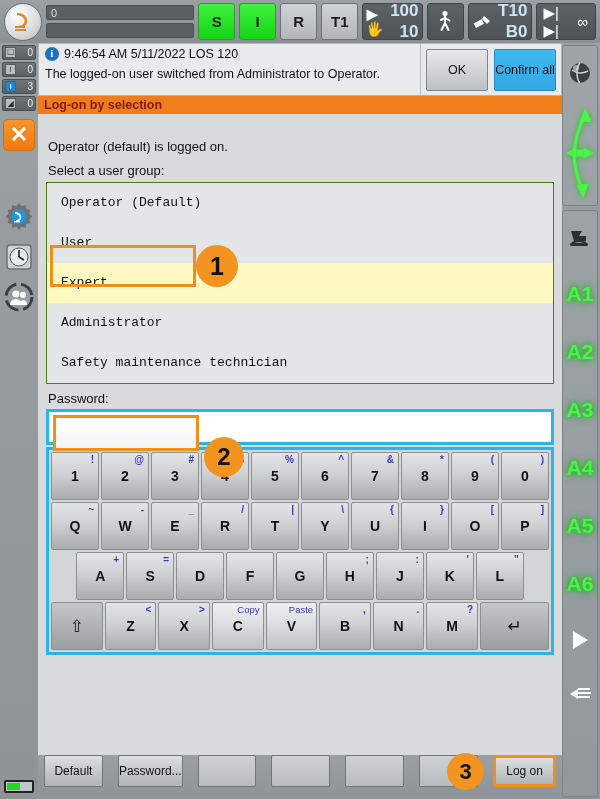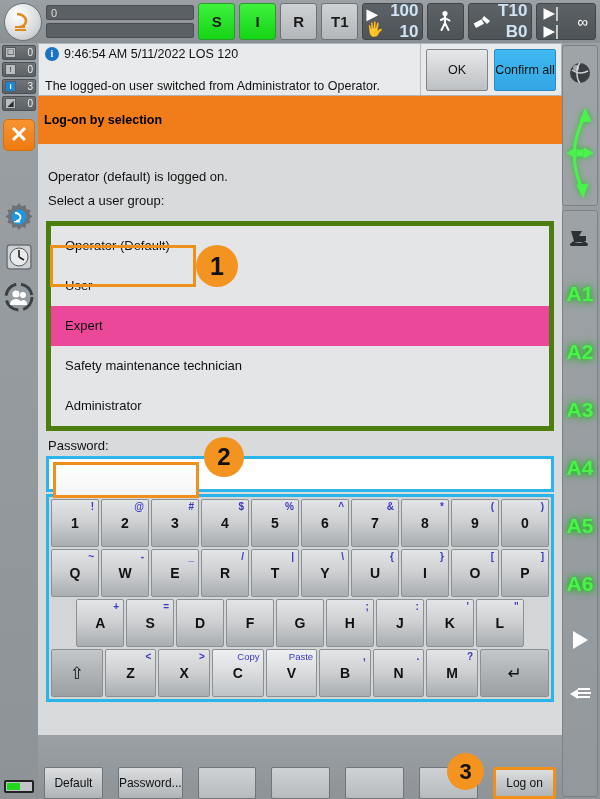--- a/index.html
+++ b/index.html
@@ -95,45 +95,45 @@
     background:#e9eaeb; border:1px solid #b0b4b7;
     height:53px; display:flex; align-items:stretch;
   }
   .msgtext{ flex:1; padding:3px 6px; }
   .msgline1{ display:flex; align-items:center; gap:5px; font-size:12.5px; color:#111; }
   .infoglyph{
     width:14px; height:14px; border-radius:50%; background:#1b72c4; color:#fff;
     font-size:10px; font-weight:bold; text-align:center; line-height:14px;
     font-family:"Liberation Serif", serif;
   }
-  .msgline2{ font-size:12.5px; color:#111; margin-top:18px; }
+  .msgline2{ font-size:12.5px; color:#111; margin-top:6px; }
   .msgbtns{ display:flex; align-items:center; gap:6px; padding:4px 5px; border-left:1px solid #b9bdc0;}
   .mbtn{
     width:62px; height:42px; font-size:12.5px; color:#111;
     border:1px solid #7f8488; border-radius:2px;
     background:linear-gradient(180deg,#e7e8e9,#bdc0c3);
     display:flex; align-items:center; justify-content:center;
   }
   .mbtn.blue{ background:linear-gradient(180deg,#3fb8f0,#35a7e4); border-color:#2a8cc4; }
   
   #paneltitle{
-    background:#f07d1a; color:#000000; font-size:12.5px; font-weight:bold;
-    padding:17px 6px;
+    background:#f07d1a; color:#7f1d1d; font-size:12.5px; font-weight:bold;
+    padding:2px 6px;
   }
   #panelbody{ padding:20px 8px 0 8px; }
   .ptext{ font-size:13px; color:#111; margin:5px 0 9px 2px; }
-  .ptext2{ font-size:13px; color:#111; margin:0 0 13px 2px; }
-  
-  #grouplist{ border:5px solid #4d7c0f; background:#e4e5e6; }
+  .ptext2{ font-size:13px; color:#111; margin:0 0 4px 2px; }
+  
+  #grouplist{ border:1px solid #4d7c0f; background:#e4e5e6;font-family:Liberation Mono, monospace; }
   .litem{
     height:40px; display:flex; align-items:center;
     padding-left:14px; font-size:13px; color:#111;
     border-bottom:1px solid transparent;
   }
-  .litem.sel{ background:#ec4899; }
+  .litem.sel{ background:#fef9c3; }
   .sel-box{
     position:absolute; left:50px; top:245px; width:146px; height:42px;
     border:3px solid #ef8f1c; pointer-events:none;
   }
   .callout{
     position:absolute; border-radius:50%; background:#f2941f;
     color:#111; font-weight:bold; display:flex; align-items:center; justify-content:center;
   }
   
   .plabel{ font-size:13px; color:#111; margin:7px 0 3px 2px; }
@@ -165,23 +165,23 @@
     color:#3a3ac0;
   }
   .key .altw{ right:3px; top:1px; font-size:9.5px; font-weight:normal; }
   .key.sym{ color:#3a3ac0; font-size:12.5px; }
   .key.glyph{ font-size:17px; font-weight:normal; }
   .key.esc{ font-size:12.5px; font-weight:normal;}
   .key.space{ flex:2 1 0; }
   .key.wide15{ flex:1.35 1 0; }
   
   #bottombar{
-    position:absolute; left:0; bottom:0; width:524px; height:64px;
+    position:absolute; left:0; bottom:0; width:524px; height:44px;
     background:linear-gradient(180deg,#9aa0a4,#8d9397);
-    display:flex; align-items:flex-end; gap:15px; padding:0 6px;
+    display:flex; align-items:flex-start; gap:15px; padding:0 6px;
   }
   .bbtn{
     flex:1 1 0; height:32px; border:1px solid #70757a; border-radius:2px;
     background:linear-gradient(180deg,#dcdee0,#b0b4b7);
     font-size:12px; color:#111;
     display:flex; align-items:center; justify-content:center;
   }
   .bbtn.empty{ background:linear-gradient(180deg,#cfd2d4,#b8bbbe); }
   .bbtn.hl{ border:3px solid #ef8f1c; }
 </style>
@@ -366,22 +366,22 @@
   <div id="paneltitle">Log-on by selection</div>
 
   <div id="panelbody">
     <div class="ptext">Operator (default) is logged on.</div>
     <div class="ptext2">Select a user group:</div>
 
     <div id="grouplist">
       <div class="litem">Operator (Default)</div>
       <div class="litem">User</div>
       <div class="litem sel">Expert</div>
+      <div class="litem">Administrator</div>
       <div class="litem">Safety maintenance technician</div>
-      <div class="litem">Administrator</div>
     </div>
 
     <div class="plabel">Password:</div>
     <div id="pwwrap">
       <div id="pwfield"></div>
     </div>
 
     <div id="keyboard">
 
       <div class="krow">

